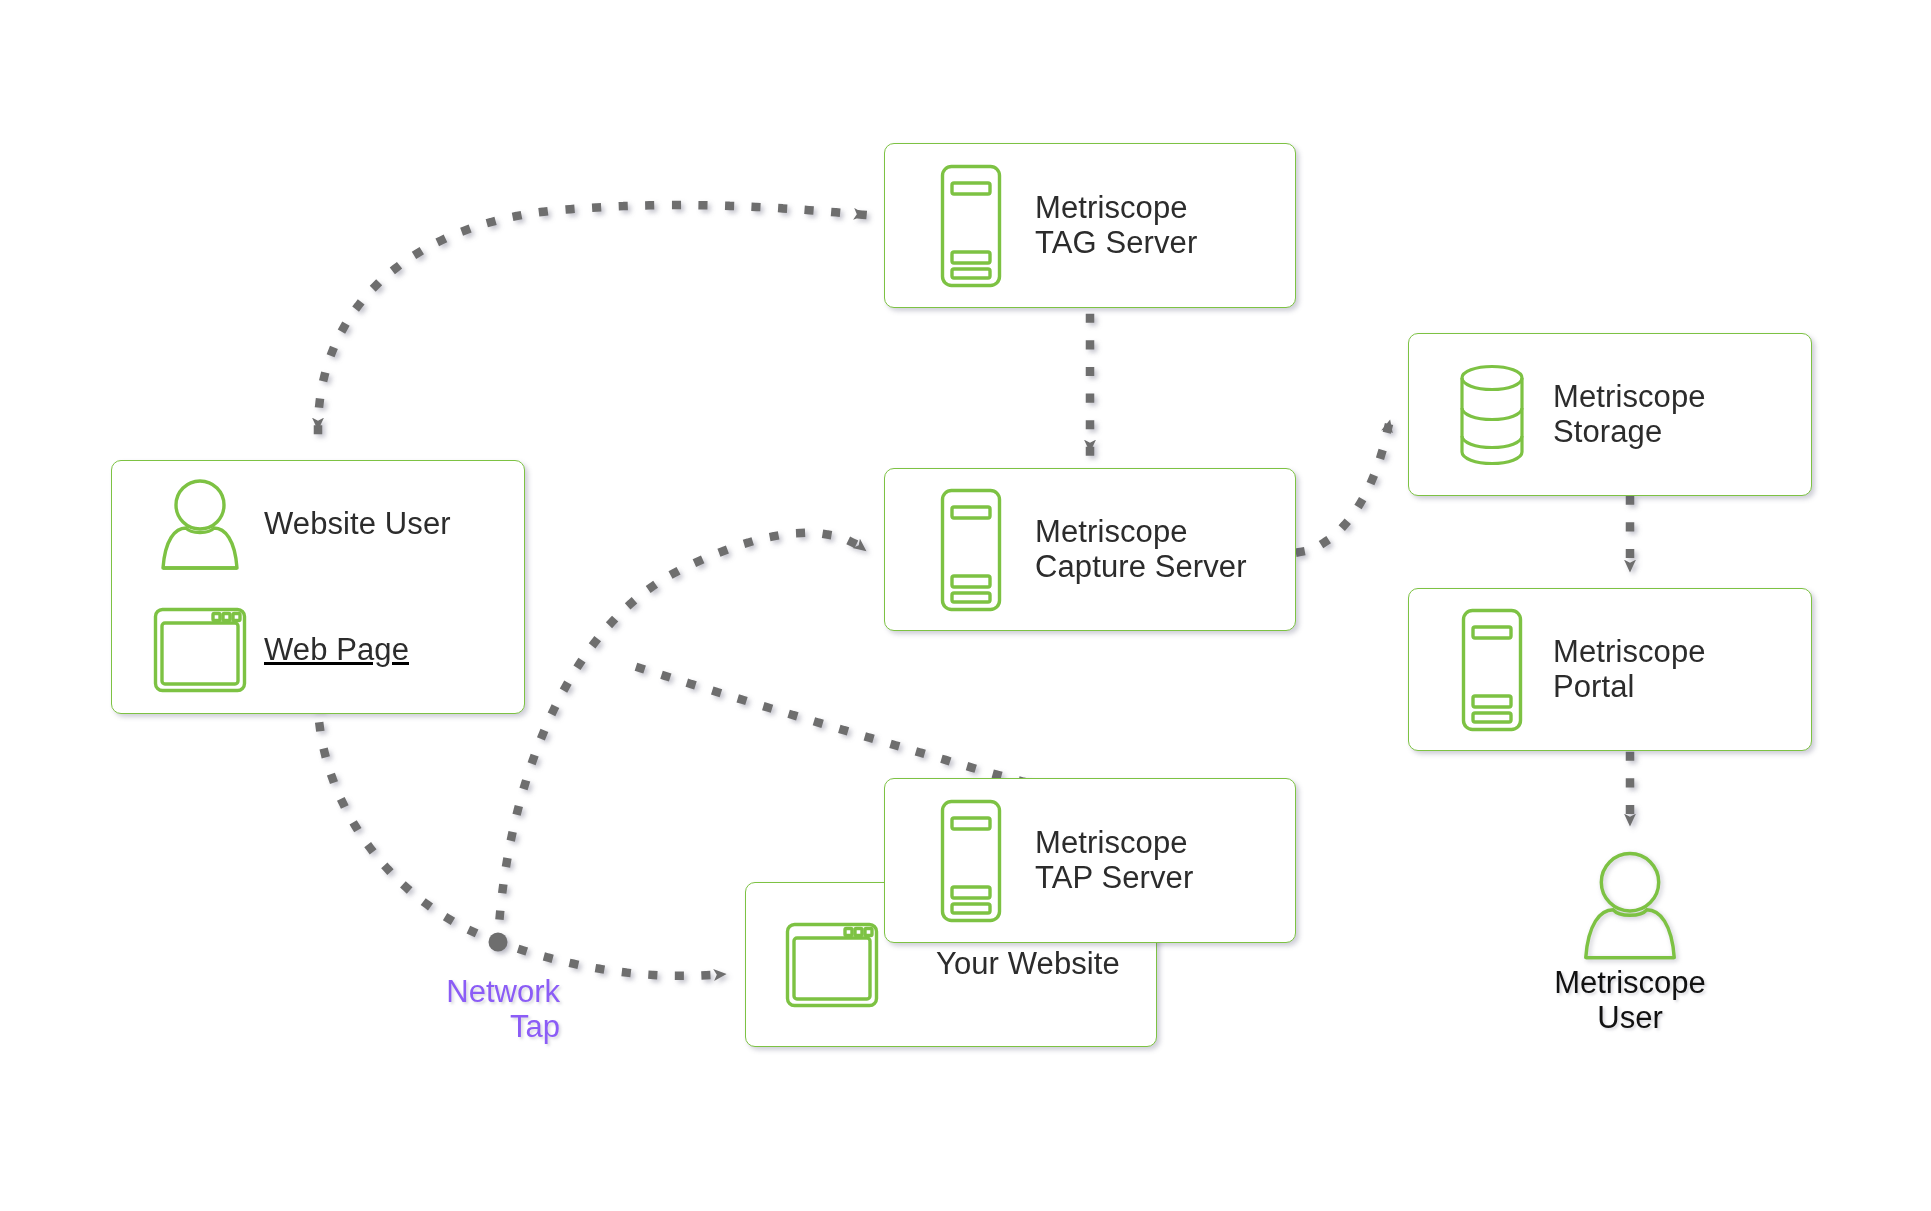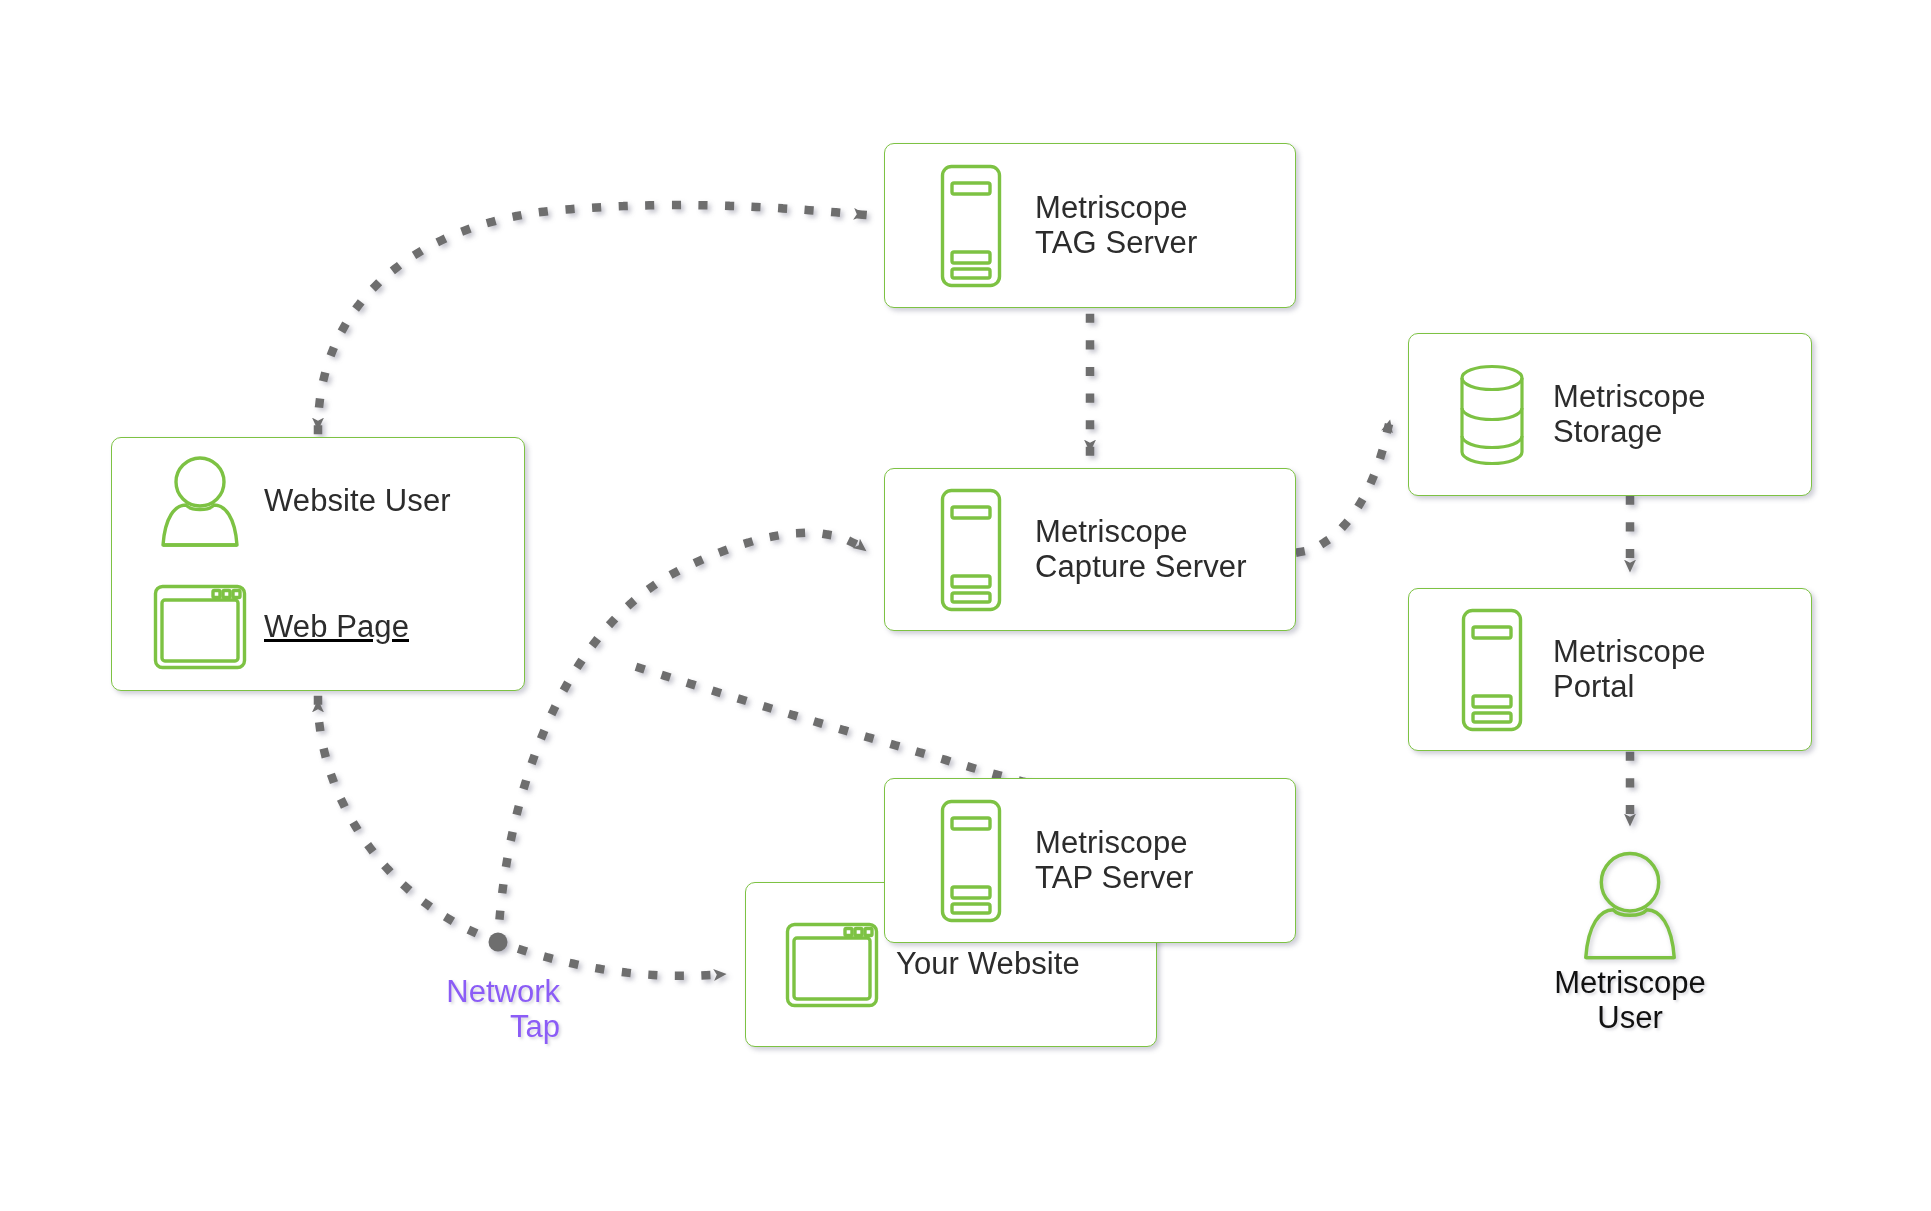--- a/index.html
+++ b/index.html
@@ -108,21 +108,21 @@
       <path d="M 1630,500 L 1630,572" marker-end="url(#ahE)"></path>
 
       <path d="M 1630,756 L 1630,826" marker-end="url(#ahE)"></path>
 
       <path d="M 318,700 C 318,790 380,900 498,942 C 600,978 672,978 726,974" marker-start="url(#ahS)" marker-end="url(#ahE)"></path>
     </g>
 
     <circle cx="498" cy="942" r="9.5" fill="#6E6E6E" filter="url(#sh)"></circle>
   </svg>
 
-  <div class="node" style="left:111px; top:437px; width:414px; height:254px; padding:0;">
+  <div class="node" style="left:111px; top:460px; width:414px; height:254px; padding:0;">
     <div style="display:flex; flex-direction:column; justify-content:center; width:100%; height:100%;">
       <div style="display:flex; align-items:center; height:50%;">
         <div class="glyph" style="width:128px; margin-left:24px;">
           <svg class="ic" width="88" height="92" viewBox="0 0 88 92" fill="none" stroke="#7DC243" stroke-width="3.4">
             <circle cx="44" cy="27" r="24"></circle>
             <path d="M7 90 C9 62 19 50 30 50 C35 56 53 56 58 50 C69 50 79 62 81 90 Z" stroke-linejoin="round"></path>
             <line x1="7" y1="90" x2="81" y2="90"></line>
           </svg>
         </div>
         <div class="label">Website User</div>
@@ -161,21 +161,21 @@
         <rect x="2.5" y="2.5" width="57" height="119" rx="9"></rect>
         <rect x="12" y="19" width="38" height="11" rx="2"></rect>
         <rect x="12" y="88" width="38" height="11" rx="2"></rect>
         <rect x="12" y="105" width="38" height="9" rx="2"></rect>
       </svg>
     </div>
     <div class="label">Metriscope
 Capture Server</div>
   </div>
 
-  <div class="node" style="left:745px; top:882px; width:412px; height:165px; z-index:1;">
+  <div class="node" style="left:745px; top:882px; width:412px; height:165px; z-index:1;gap:40px;">
     <div class="glyph" style="width:128px; margin-left:22px;">
       <svg class="ic" width="94" height="86" viewBox="0 0 94 86" fill="none" stroke="#7DC243" stroke-width="3.4">
         <rect x="2.5" y="2.5" width="89" height="81" rx="7"></rect>
         <rect x="9" y="16" width="76" height="61" rx="3"></rect>
         <rect x="60" y="6.5" width="7" height="7" rx="1.2"></rect>
         <rect x="70" y="6.5" width="7" height="7" rx="1.2"></rect>
         <rect x="80" y="6.5" width="7" height="7" rx="1.2"></rect>
       </svg>
     </div>
     <div class="label">Your Website</div>

